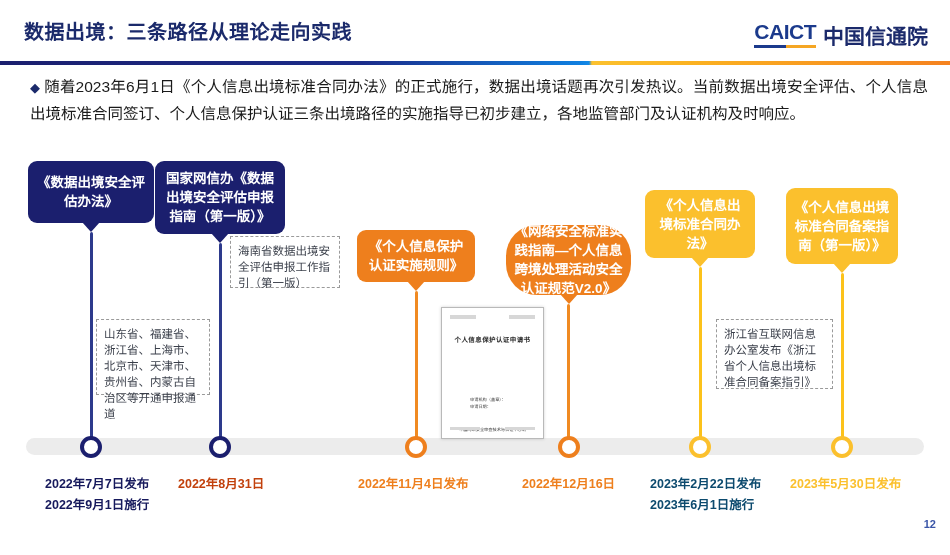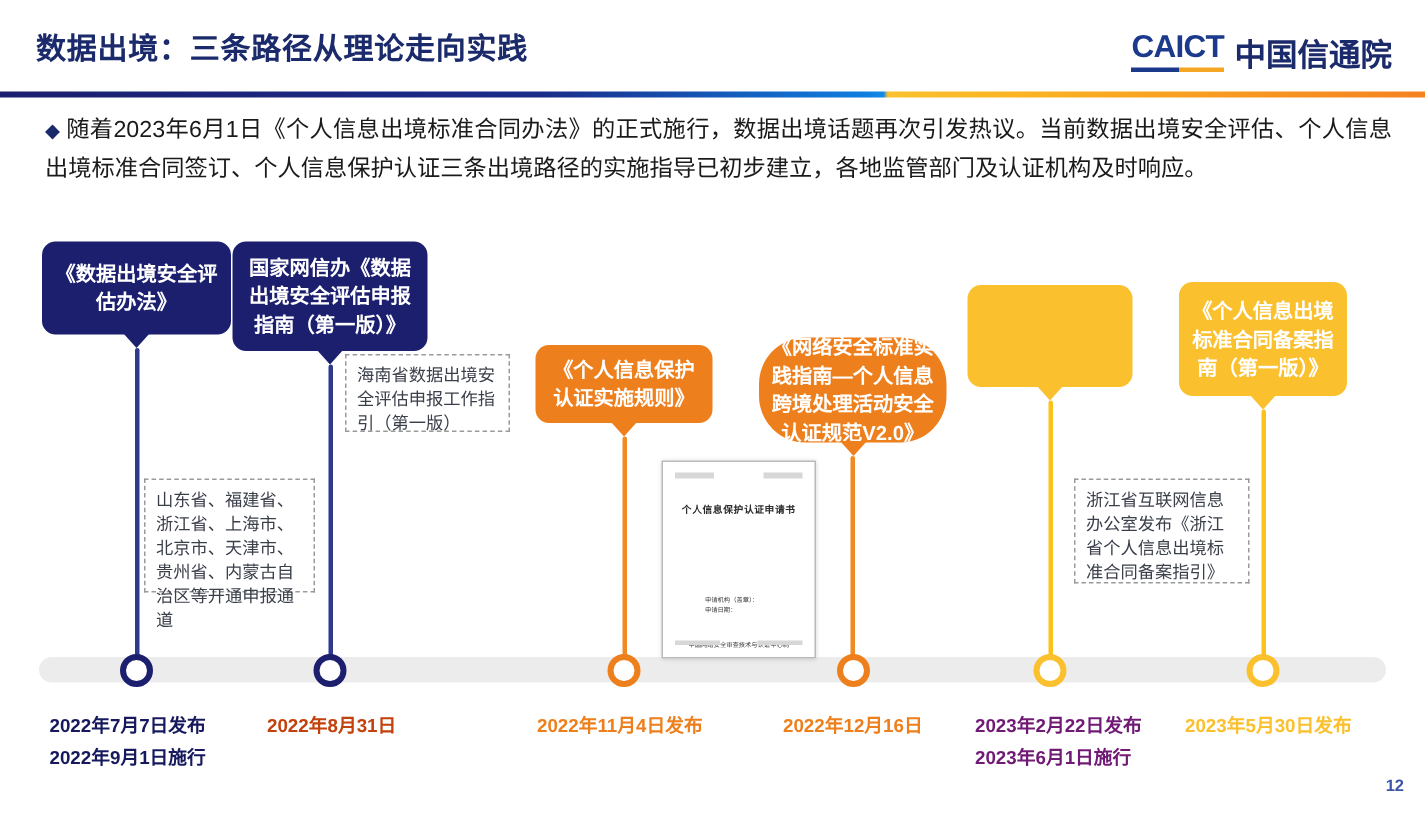--- a/index.html
+++ b/index.html
@@ -179,21 +179,21 @@
 
   <div class="axis"></div>
 
   <div class="node">
     <div class="callout" style="left:28px;top:161px;width:126px;height:62px;background:#1b1f6e;">
       <span>《数据出境安全评估办法》</span>
       <span class="tail" style="border-top-color:#1b1f6e;"></span>
     </div>
     <div class="stem" style="left:89.5px;top:232px;height:210px;background:#2d3a8c;"></div>
     <div class="dot" style="left:80px;top:436px;border-color:#1b1f6e;"></div>
-    <div class="datelab" style="left:33px;top:474px;color:#16195c;">
+    <div class="datelab" style="left:45px;top:474px;color:#16195c;">
       <div>2022年7月7日发布</div>
       <div>2022年9月1日施行</div>
     </div>
   </div>
 
   <div class="node">
     <div class="callout" style="left:155px;top:161px;width:130px;height:73px;background:#1b1f6e;">
       <span>国家网信办《数据出境安全评估申报指南（第一版）》</span>
       <span class="tail" style="border-top-color:#1b1f6e;"></span>
     </div>
@@ -223,25 +223,26 @@
     </div>
     <div class="stem" style="left:567px;top:304px;height:138px;background:#f08a22;"></div>
     <div class="dot" style="left:557.5px;top:436px;border-color:#ee7f1d;"></div>
     <div class="datelab" style="left:522px;top:474px;color:#ee7f1d;">
       <div>2022年12月16日</div>
     </div>
   </div>
 
   <div class="node">
     <div class="callout" style="left:645px;top:190px;width:110px;height:68px;background:#fbc02d;">
+      <span>《个人信息出境标准合同办法》</span>
       <span class="tail" style="border-top-color:#fbc02d;"></span>
     </div>
     <div class="stem" style="left:698.5px;top:267px;height:175px;background:#fcc21a;"></div>
     <div class="dot" style="left:689px;top:436px;border-color:#fbc02d;"></div>
-    <div class="datelab" style="left:650px;top:474px;color:#701a75;">
+    <div class="datelab" style="left:650px;top:474px;color:#0c4a6e;">
       <div>2023年2月22日发布</div>
       <div>2023年6月1日施行</div>
     </div>
   </div>
 
   <div class="node">
     <div class="callout" style="left:786px;top:188px;width:112px;height:76px;background:#fbc02d;">
       <span>《个人信息出境标准合同备案指南（第一版）》</span>
       <span class="tail" style="border-top-color:#fbc02d;"></span>
     </div>

